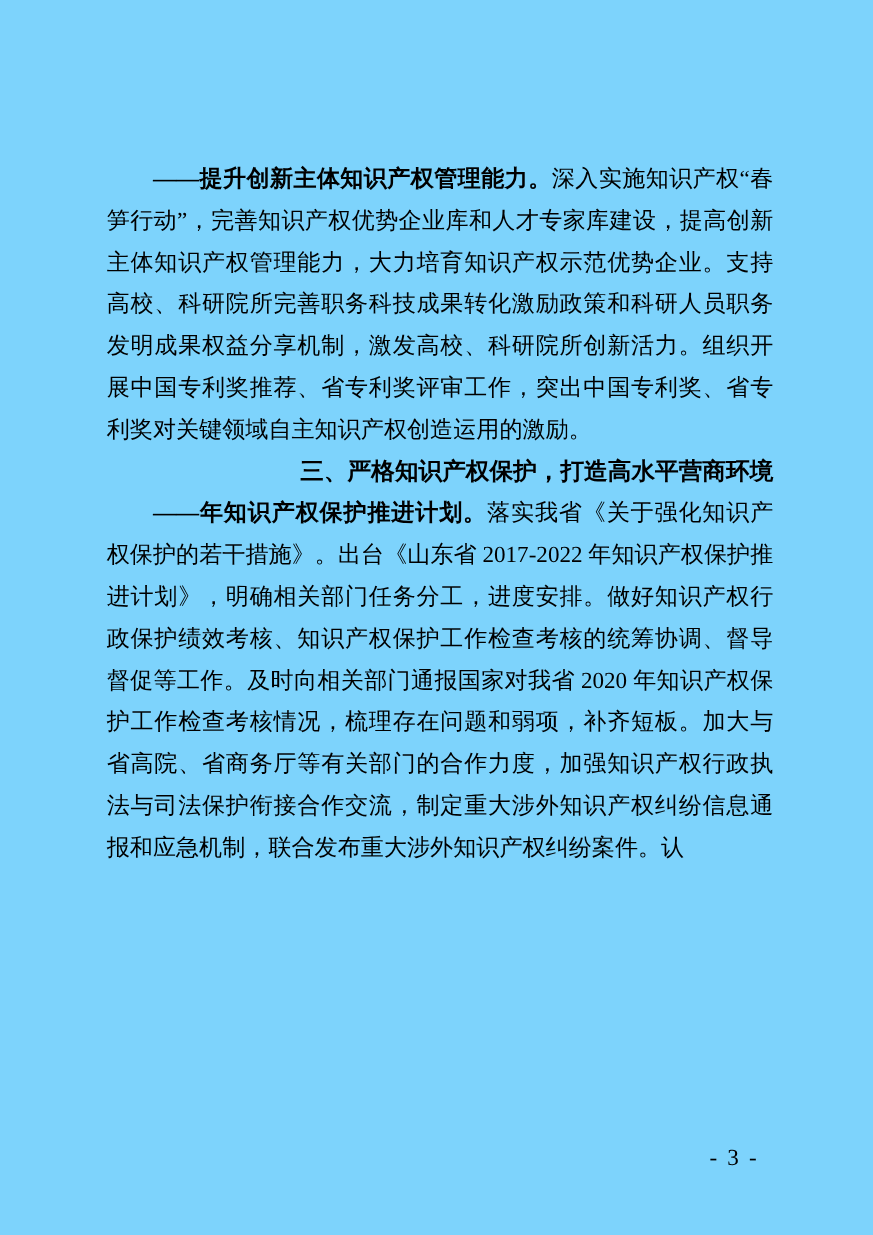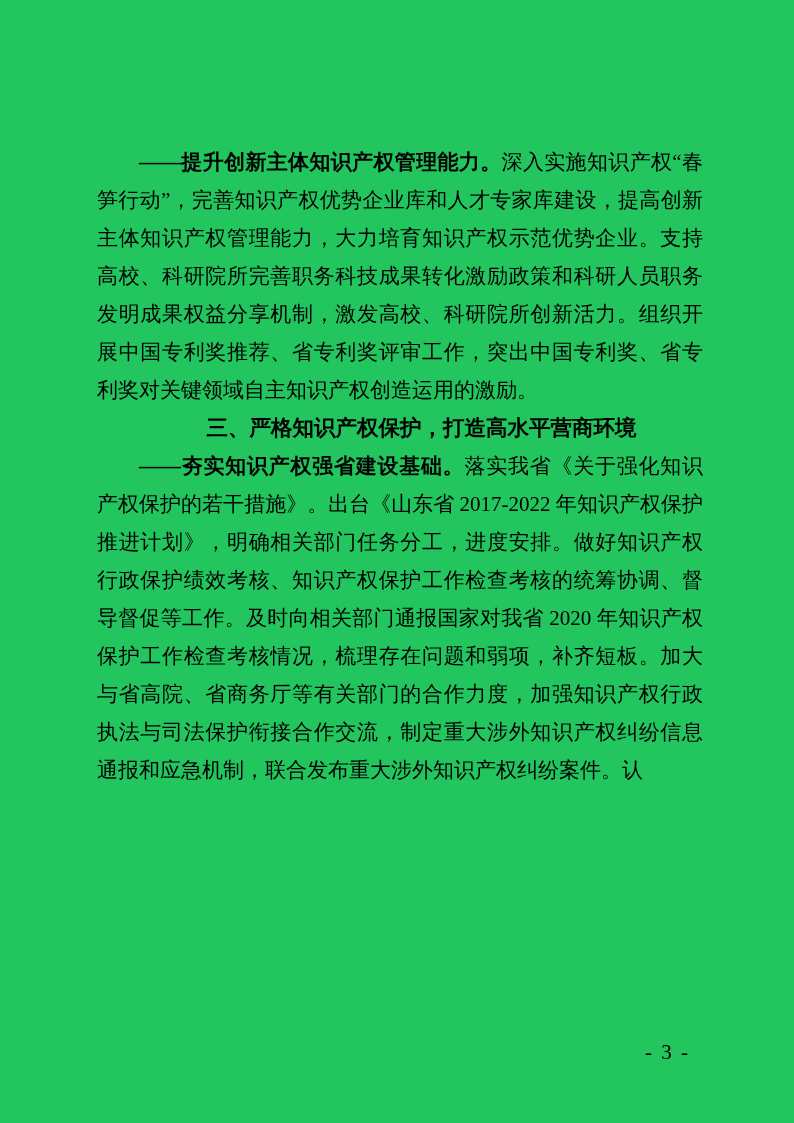--- a/index.html
+++ b/index.html
@@ -5,21 +5,21 @@
   html, body {
     margin: 0;
     padding: 0;
     background: #e8e8e8;
   }
   .page {
     position: relative;
     width: 794px;
     height: 1123px;
     margin: 0 auto;
-    background: #22c55e;
+    background: #7dd3fc;
     overflow: hidden;
     font-family: "Liberation Serif", "DejaVu Serif", serif;
     color: #000000;
   }
   .content {
     position: absolute;
     left: 97px;
     top: 143px;
     width: 606px;
     font-size: 21px;
@@ -35,21 +35,21 @@
     font-weight: bold;
   }
   .section-heading {
     margin: 0;
     padding: 0;
     text-indent: 2em;
     font-family: "Liberation Sans", "DejaVu Sans", sans-serif;
     font-weight: 700;
     font-size: 21.5px;
     line-height: 38px;
-    text-align: center;
+    text-align: right;
   }
   .footer-page-number {
     position: absolute;
     top: 1039px;
     right: 104px;
     font-size: 21px;
     line-height: 26px;
     letter-spacing: 2px;
     color: #000000;
   }
@@ -58,18 +58,18 @@
 <body>
 
 <div class="page">
   <div class="content">
 
     <p class="para"><span class="lead">——提升创新主体知识产权管理能力。</span><span>深入实施知识产权“春笋行动”，完善知识产权优势企业库和人才专家库建设，提高创新主体知识产权管理能力，大力培育知识产权示范优势企业。支持高校、科研院所完善职务科技成果转化激励政策和科研人员职务发明成果权益分享机制，激发高校、科研院所创新活力。组织开展中国专利奖推荐、省专利奖评审工作，突出中国专利奖、省专利奖对关键领域自主知识产权创造运用的激励。</span></p>
 
 
     <h2 class="section-heading">三、严格知识产权保护，打造高水平营商环境</h2>
 
-    <p class="para"><span class="lead">——夯实知识产权强省建设基础。</span><span>落实我省《关于强化知识产权保护的若干措施》。出台《山东省 2017-2022 年知识产权保护推进计划》，明确相关部门任务分工，进度安排。做好知识产权行政保护绩效考核、知识产权保护工作检查考核的统筹协调、督导督促等工作。及时向相关部门通报国家对我省 2020 年知识产权保护工作检查考核情况，梳理存在问题和弱项，补齐短板。加大与省高院、省商务厅等有关部门的合作力度，加强知识产权行政执法与司法保护衔接合作交流，制定重大涉外知识产权纠纷信息通报和应急机制，联合发布重大涉外知识产权纠纷案件。认</span></p>
+    <p class="para"><span class="lead">——年知识产权保护推进计划。</span><span>落实我省《关于强化知识产权保护的若干措施》。出台《山东省 2017-2022 年知识产权保护推进计划》，明确相关部门任务分工，进度安排。做好知识产权行政保护绩效考核、知识产权保护工作检查考核的统筹协调、督导督促等工作。及时向相关部门通报国家对我省 2020 年知识产权保护工作检查考核情况，梳理存在问题和弱项，补齐短板。加大与省高院、省商务厅等有关部门的合作力度，加强知识产权行政执法与司法保护衔接合作交流，制定重大涉外知识产权纠纷信息通报和应急机制，联合发布重大涉外知识产权纠纷案件。认</span></p>
 
   </div>
 
   <div class="footer-page-number">- 3 -</div>
 </div>
 
 </body></html>

